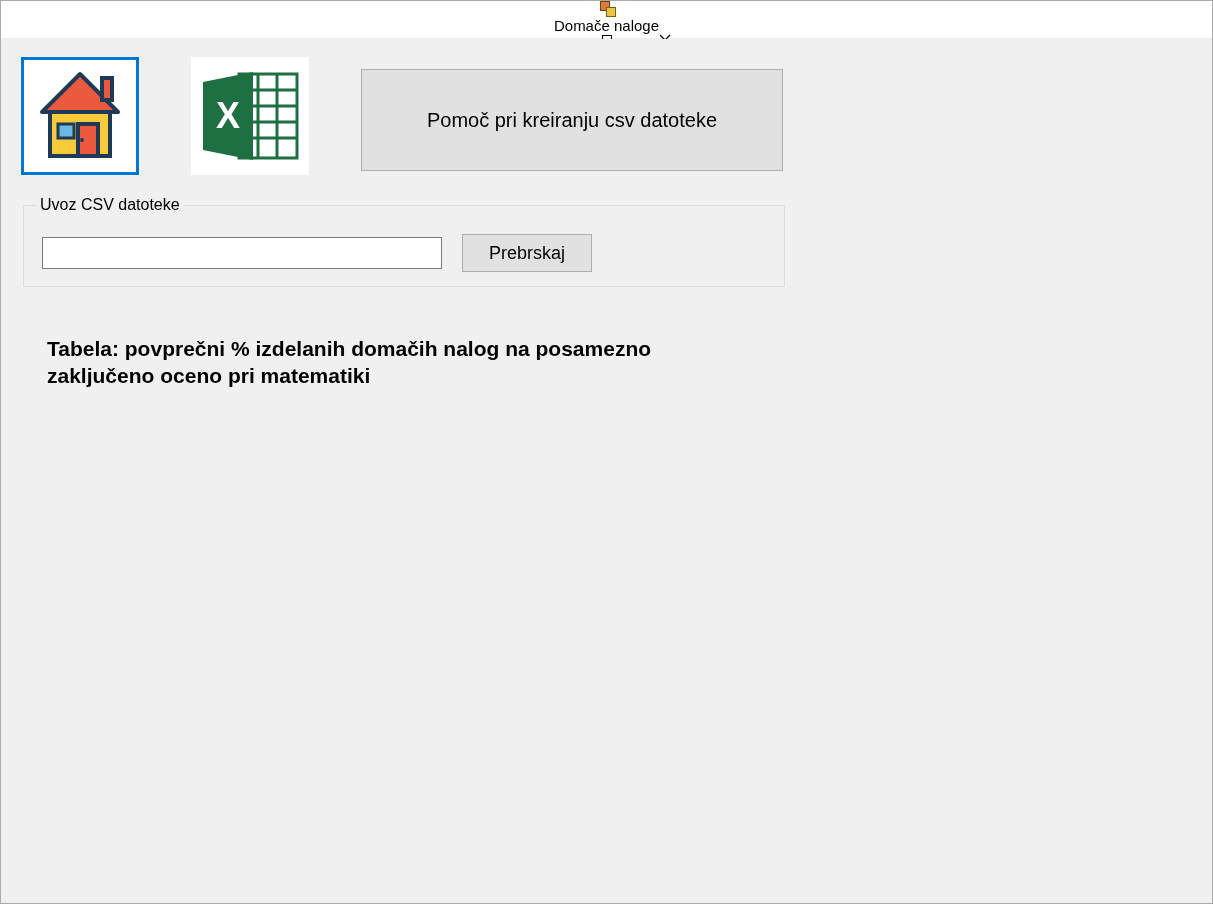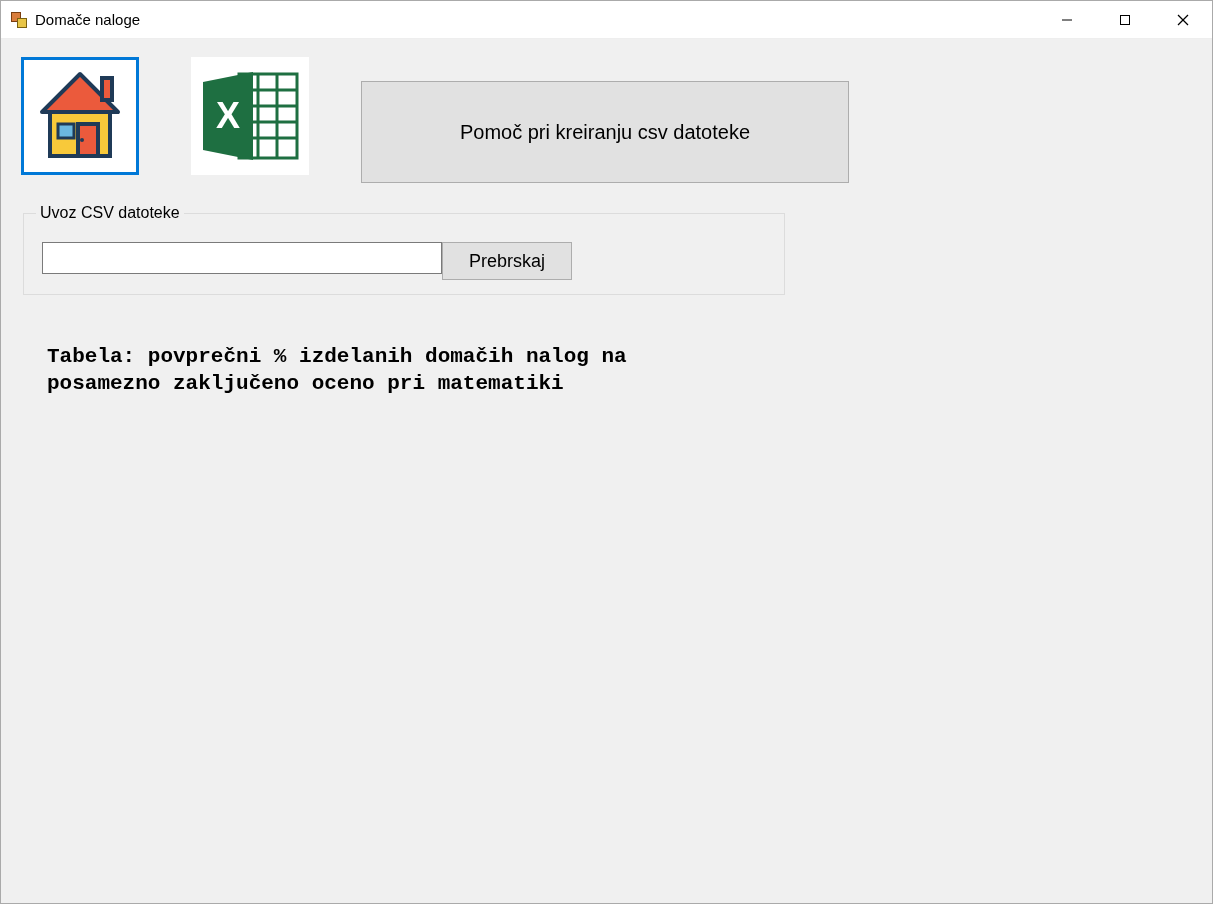--- a/index.html
+++ b/index.html
@@ -21,20 +21,21 @@
       background: #ffffff;
       display: flex;
       flex-direction: column;
     }
     .titlebar {
       height: 38px;
       background: #ffffff;
       display: flex;
       align-items: center;
       border-bottom: 1px solid #eeeeee;
+      flex-direction: column;
     }
     .titlebar-icon {
       width: 16px;
       height: 16px;
       margin-left: 10px;
       margin-right: 8px;
       position: relative;
     }
     .titlebar-icon-inner {
       width: 16px;
@@ -102,23 +103,23 @@
       height: 118px;
       background: #ffffff;
       display: flex;
       align-items: center;
       justify-content: center;
     }
     .icon-box.selected {
       border: 3px solid #0078d7;
     }
     .help-button {
-      width: 488px;
+      width: 422px;
       height: 102px;
-      margin-top: 24px;
+      margin-top: 12px;
       font-size: 20px;
       font-family: "Segoe UI", Tahoma, Arial, sans-serif;
       background: #e1e1e1;
       border: 1px solid #adadad;
       color: #000;
       text-align: center;
     }
     .groupbox {
       position: relative;
       border: 1px solid #dcdcdc;
@@ -131,21 +132,22 @@
       position: absolute;
       top: -10px;
       left: 12px;
       background: #f0f0f0;
       padding: 0 4px;
       font-size: 16px;
       color: #000;
     }
     .import-row {
       display: flex;
-      align-items: flex-start;
+      align-items: center;
+      gap: 20px;
     }
     .file-input {
       width: 400px;
       height: 32px;
       border: 1px solid #7a7a7a;
       background: #ffffff;
       font-size: 15px;
       padding: 2px 6px;
       font-family: inherit;
     }
@@ -161,21 +163,20 @@
     .section-heading {
       font-family: Arial, sans-serif;
       font-size: 21px;
       font-weight: bold;
       color: #000;
       max-width: 630px;
       line-height: 1.3;
       margin-left: 26px;
     }
     .section-heading.first {
-      font-family: Liberation Mono, monospace;
     }
     
   </style>
 </head>
 <body>
 
 <div class="window">
 
   <div class="titlebar">
     <div class="titlebar-icon">

